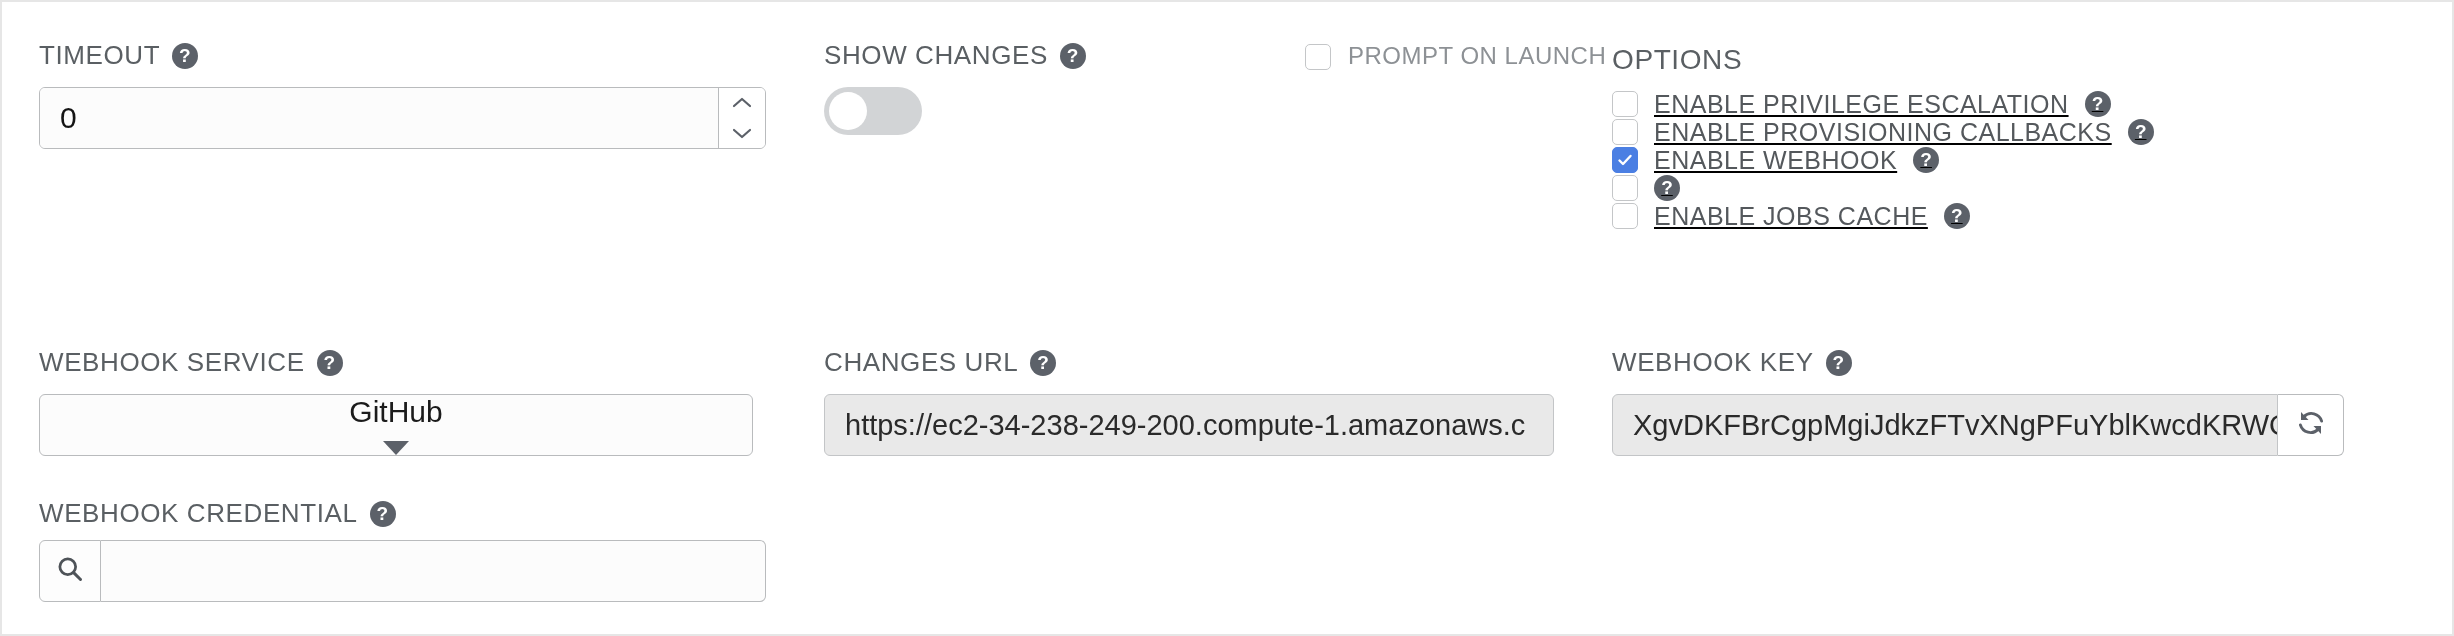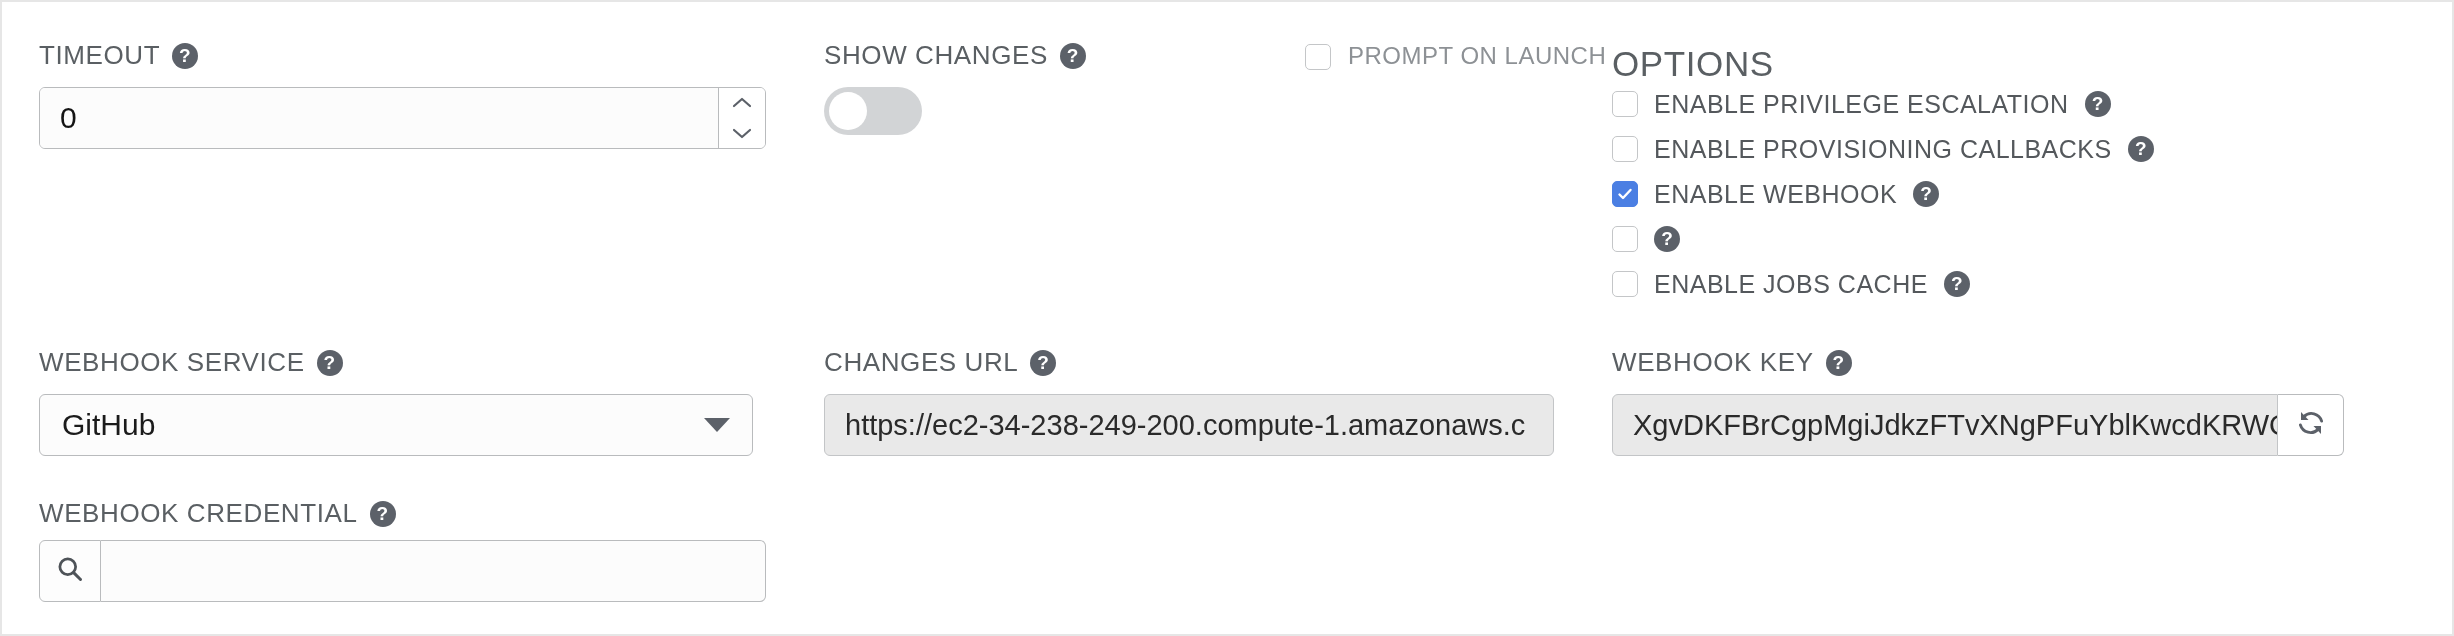--- a/index.html
+++ b/index.html
@@ -154,30 +154,30 @@
   #prompt-on-launch-label {
     font-size: 24px;
     letter-spacing: 0.5px;
     color: #8d9195;
     white-space: nowrap;
   }
   
   #options-title {
     position: absolute;
     left: 1610px; top: 42px;
-    font-size: 35px;
+    font-size: 28px;
     letter-spacing: 0.6px;
     color: #5a5f63;
   }
   #options-list {
     position: absolute;
     left: 1610px; top: 88px;
     display: flex;
     flex-direction: column;
-    gap: 17px;
+    text-decoration: underline;
   }
   .option-row {
     display: flex;
     align-items: center;
     gap: 16px;
     height: 28px;
   }
   .option-label {
     font-size: 25px;
     letter-spacing: 0.5px;
@@ -190,21 +190,22 @@
     position: absolute;
     left: 37px; top: 392px;
     width: 714px;
     height: 62px;
     box-sizing: border-box;
     background: #fcfcfc;
     border: 1.5px solid #b9bbbd;
     border-radius: 6px;
     display: flex;
     align-items: center;
-    padding: 8px 22px;
+    padding: 0 22px;
+    flex-direction: column;
   }
   #webhook-service-value {
     flex: 1 1 auto;
     font-size: 30px;
     color: #1b1b1b;
   }
   .caret {
     width: 0; height: 0;
     border-left: 13px solid transparent;
     border-right: 13px solid transparent;

